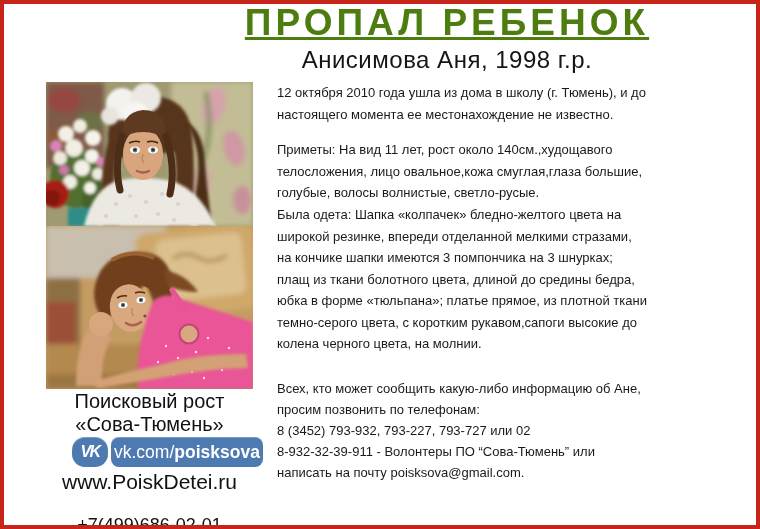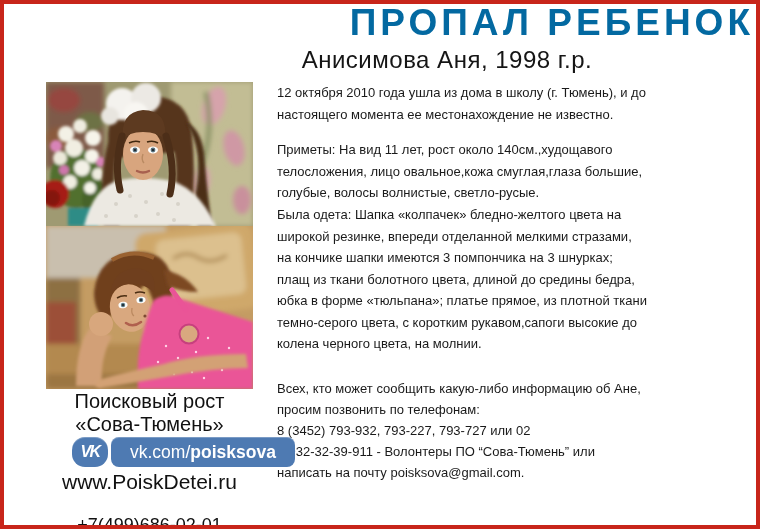--- a/index.html
+++ b/index.html
@@ -3,22 +3,22 @@
 <meta charset="utf-8">
 <style>
   html,body{margin:0;padding:0;background:#888;}
   .poster{
     position:relative;width:760px;height:529px;background:#ffffff;
     font-family:"Liberation Sans", sans-serif;overflow:hidden;
   }
   .poster-border{position:absolute;inset:0;border:4px solid #c8251a;pointer-events:none;z-index:20;}
   .abs{position:absolute;}
   .title{
-    left:140px;top:2px;width:614px;text-align:right;
-    font-size:37px;font-weight:bold;letter-spacing:4px;color:#0369a1;white-space:nowrap;
+    left:140px;top:2px;width:614px;text-align:center;
+    font-size:37px;font-weight:bold;letter-spacing:4px;color:#4d7c0f;white-space:nowrap;text-decoration:underline;
   }
   .subtitle{
     left:140px;top:46px;width:614px;text-align:center;
     font-size:24px;color:#151515;letter-spacing:0.5px;white-space:nowrap;
   }
   .body-par{
     left:277px;width:476px;font-size:13px;line-height:21.5px;color:#1a1a1a;
     white-space:pre-line;letter-spacing:0px;
   }
   .p1{top:82px;}
@@ -41,21 +41,21 @@
   }
   .vk-icon-box{
     width:36px;border-radius:13px;background:#4e7ab2;
     display:flex;align-items:center;justify-content:center;
     box-shadow:inset 0 1px 0 rgba(255,255,255,.25);
   }
   .vk-icon-box span{
     color:#fff;font-weight:bold;font-size:16px;letter-spacing:-1.5px;font-style:italic;
   }
   .vk-url-box{
-    border-radius:8px;background:#4e7ab2;padding:0 19px;
+    border-radius:8px;background:#4e7ab2;padding:0 3px;
     display:flex;align-items:center;color:#fff;font-size:17.5px;
     box-shadow:inset 0 1px 0 rgba(255,255,255,.25);white-space:nowrap;
   }
   .vk-url-box .handle{font-weight:bold;}
   .website{
     left:44px;top:470px;width:211px;text-align:center;font-size:21px;color:#111;white-space:nowrap;
   }
   .phone{
     left:44px;top:515px;width:211px;text-align:center;font-size:18px;color:#111;white-space:nowrap;
   }

